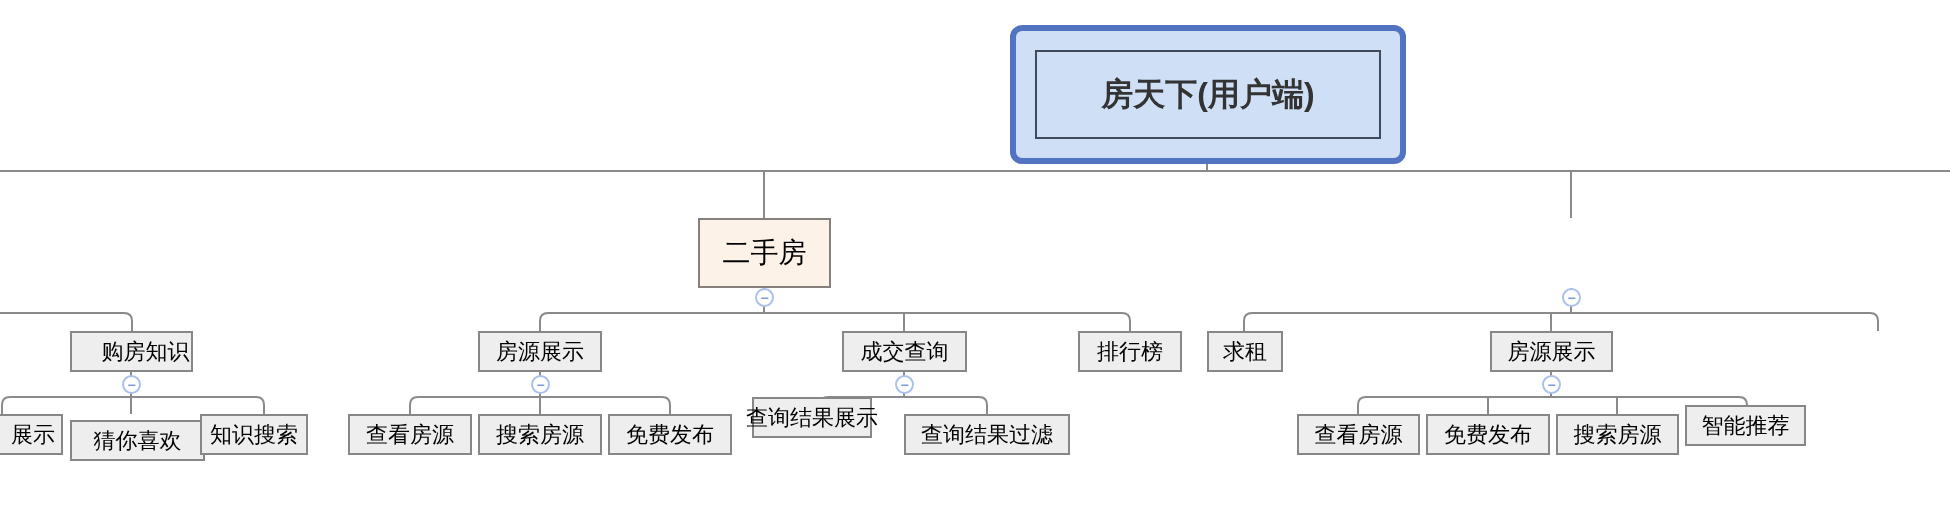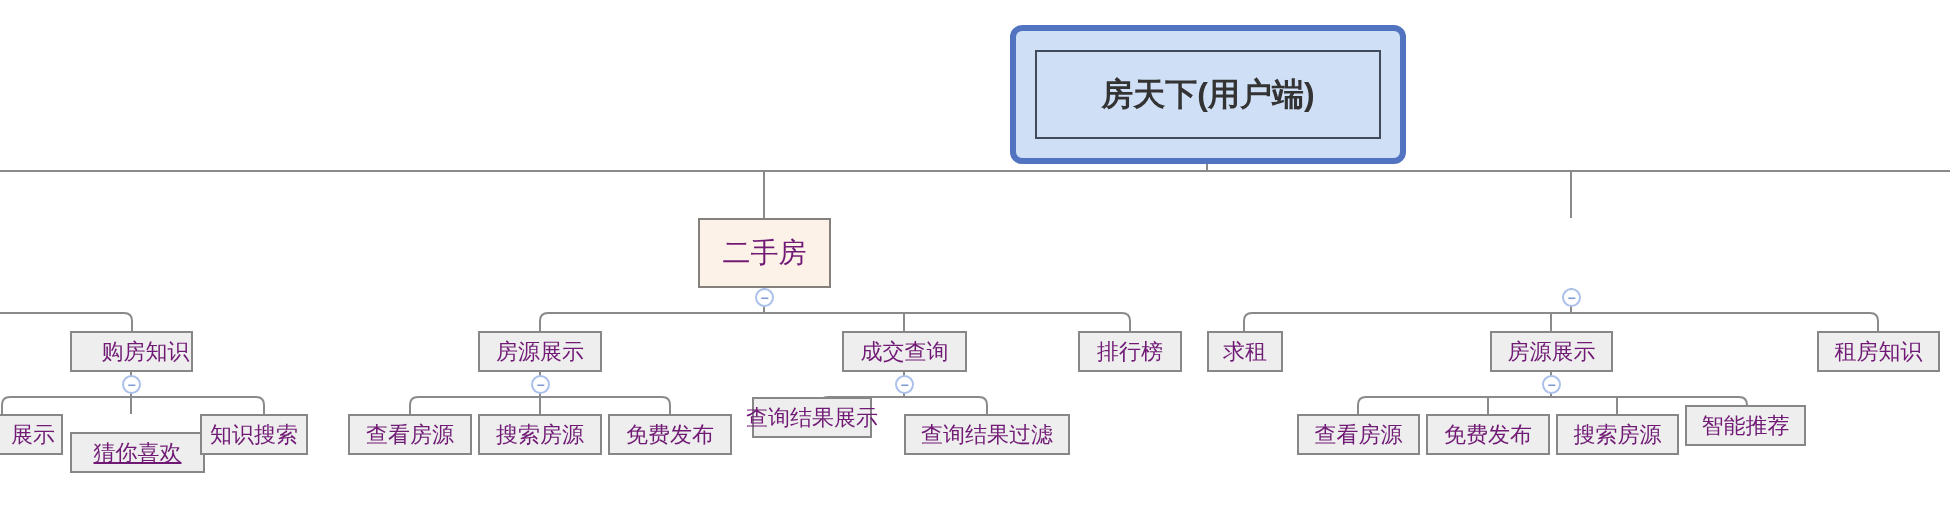--- a/index.html
+++ b/index.html
@@ -17,21 +17,21 @@
   }
   #wires {
     position: absolute; left: 0; top: 0;
     width: 1950px; height: 530px;
   }
   .node {
     position: absolute;
     box-sizing: border-box;
     border: 2px solid #878787;
     background: #eeeeee;
-    color: #701a75;
+    color: #000000;
     display: flex; align-items: center; justify-content: center;
     font-size: 22px;
     white-space: nowrap;
     height: 41px;
     cursor: default;
   }
   .node.clipped { justify-content: flex-end; padding-right: 6px; }
   .branch {
     background: #fdf2e8;
     border-color: #85807b;
@@ -120,24 +120,23 @@
   </div>
 
   <div class="node branch" style="left:698px; top:218px; width:133px;">二手房</div>
 
   <div class="node" style="left:70px; top:331px; width:123px;padding-left:28px;">购房知识</div>
   <div class="node" style="left:478px; top:331px; width:124px;">房源展示</div>
   <div class="node" style="left:842px; top:331px; width:125px;">成交查询</div>
   <div class="node" style="left:1078px; top:331px; width:104px;">排行榜</div>
   <div class="node" style="left:1207px; top:331px; width:76px;">求租</div>
   <div class="node" style="left:1490px; top:331px; width:123px;">房源展示</div>
-  <div class="node" style="left:1817px; top:331px; width:123px;">租房知识</div>
 
   <div class="node clipped" style="left:-61px; top:414px; width:124px;">展示</div>
-  <div class="node" style="left:70px; top:432px; width:135px;text-decoration:underline;">猜你喜欢</div>
+  <div class="node" style="left:70px; top:420px; width:135px;">猜你喜欢</div>
   <div class="node" style="left:200px; top:414px; width:108px;">知识搜索</div>
   <div class="node" style="left:348px; top:414px; width:124px;">查看房源</div>
   <div class="node" style="left:478px; top:414px; width:124px;">搜索房源</div>
   <div class="node" style="left:608px; top:414px; width:124px;">免费发布</div>
   <div class="node" style="left:752px; top:397px; width:120px;">查询结果展示</div>
   <div class="node" style="left:904px; top:414px; width:166px;">查询结果过滤</div>
   <div class="node" style="left:1297px; top:414px; width:123px;">查看房源</div>
   <div class="node" style="left:1426px; top:414px; width:124px;">免费发布</div>
   <div class="node" style="left:1556px; top:414px; width:123px;">搜索房源</div>
   <div class="node" style="left:1685px; top:405px; width:121px;">智能推荐</div>

